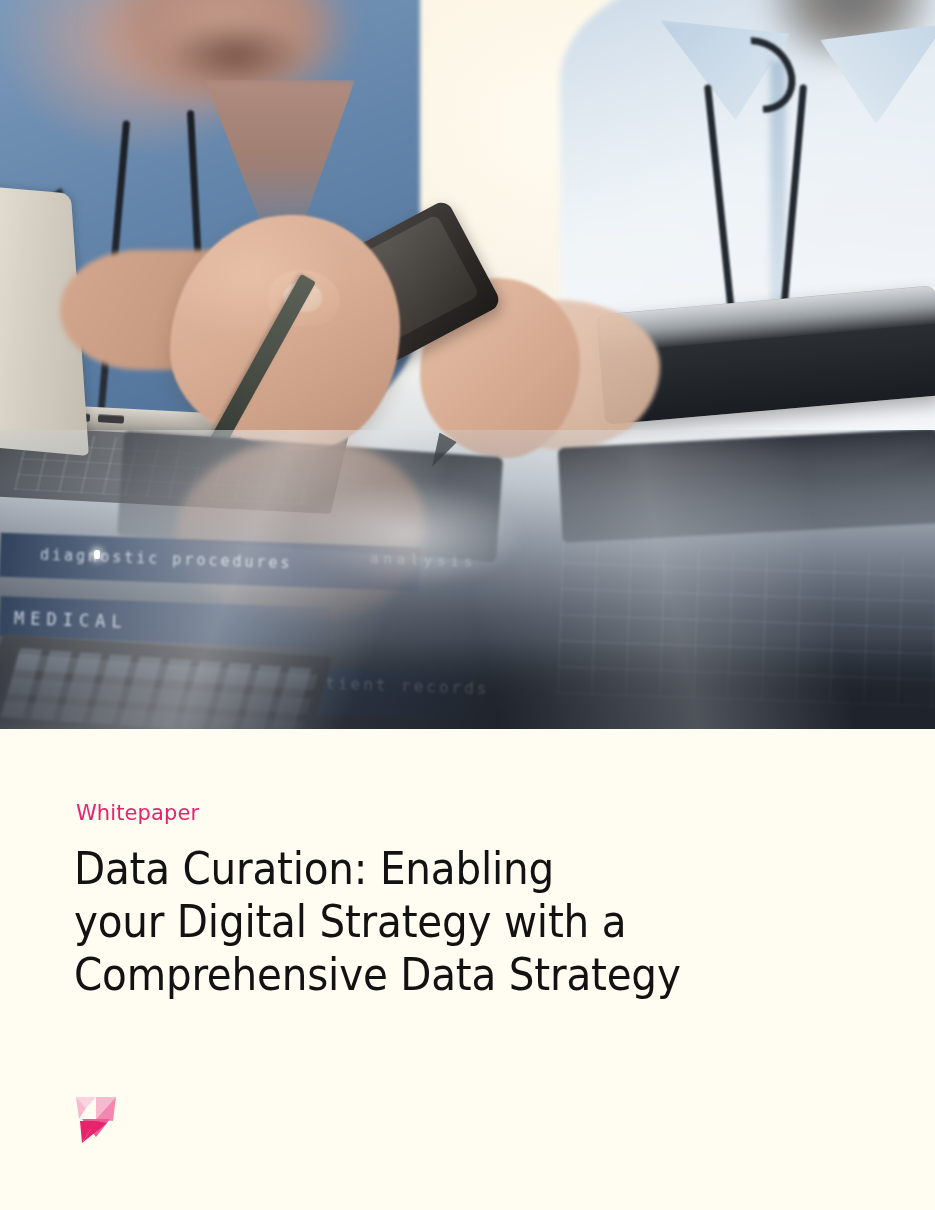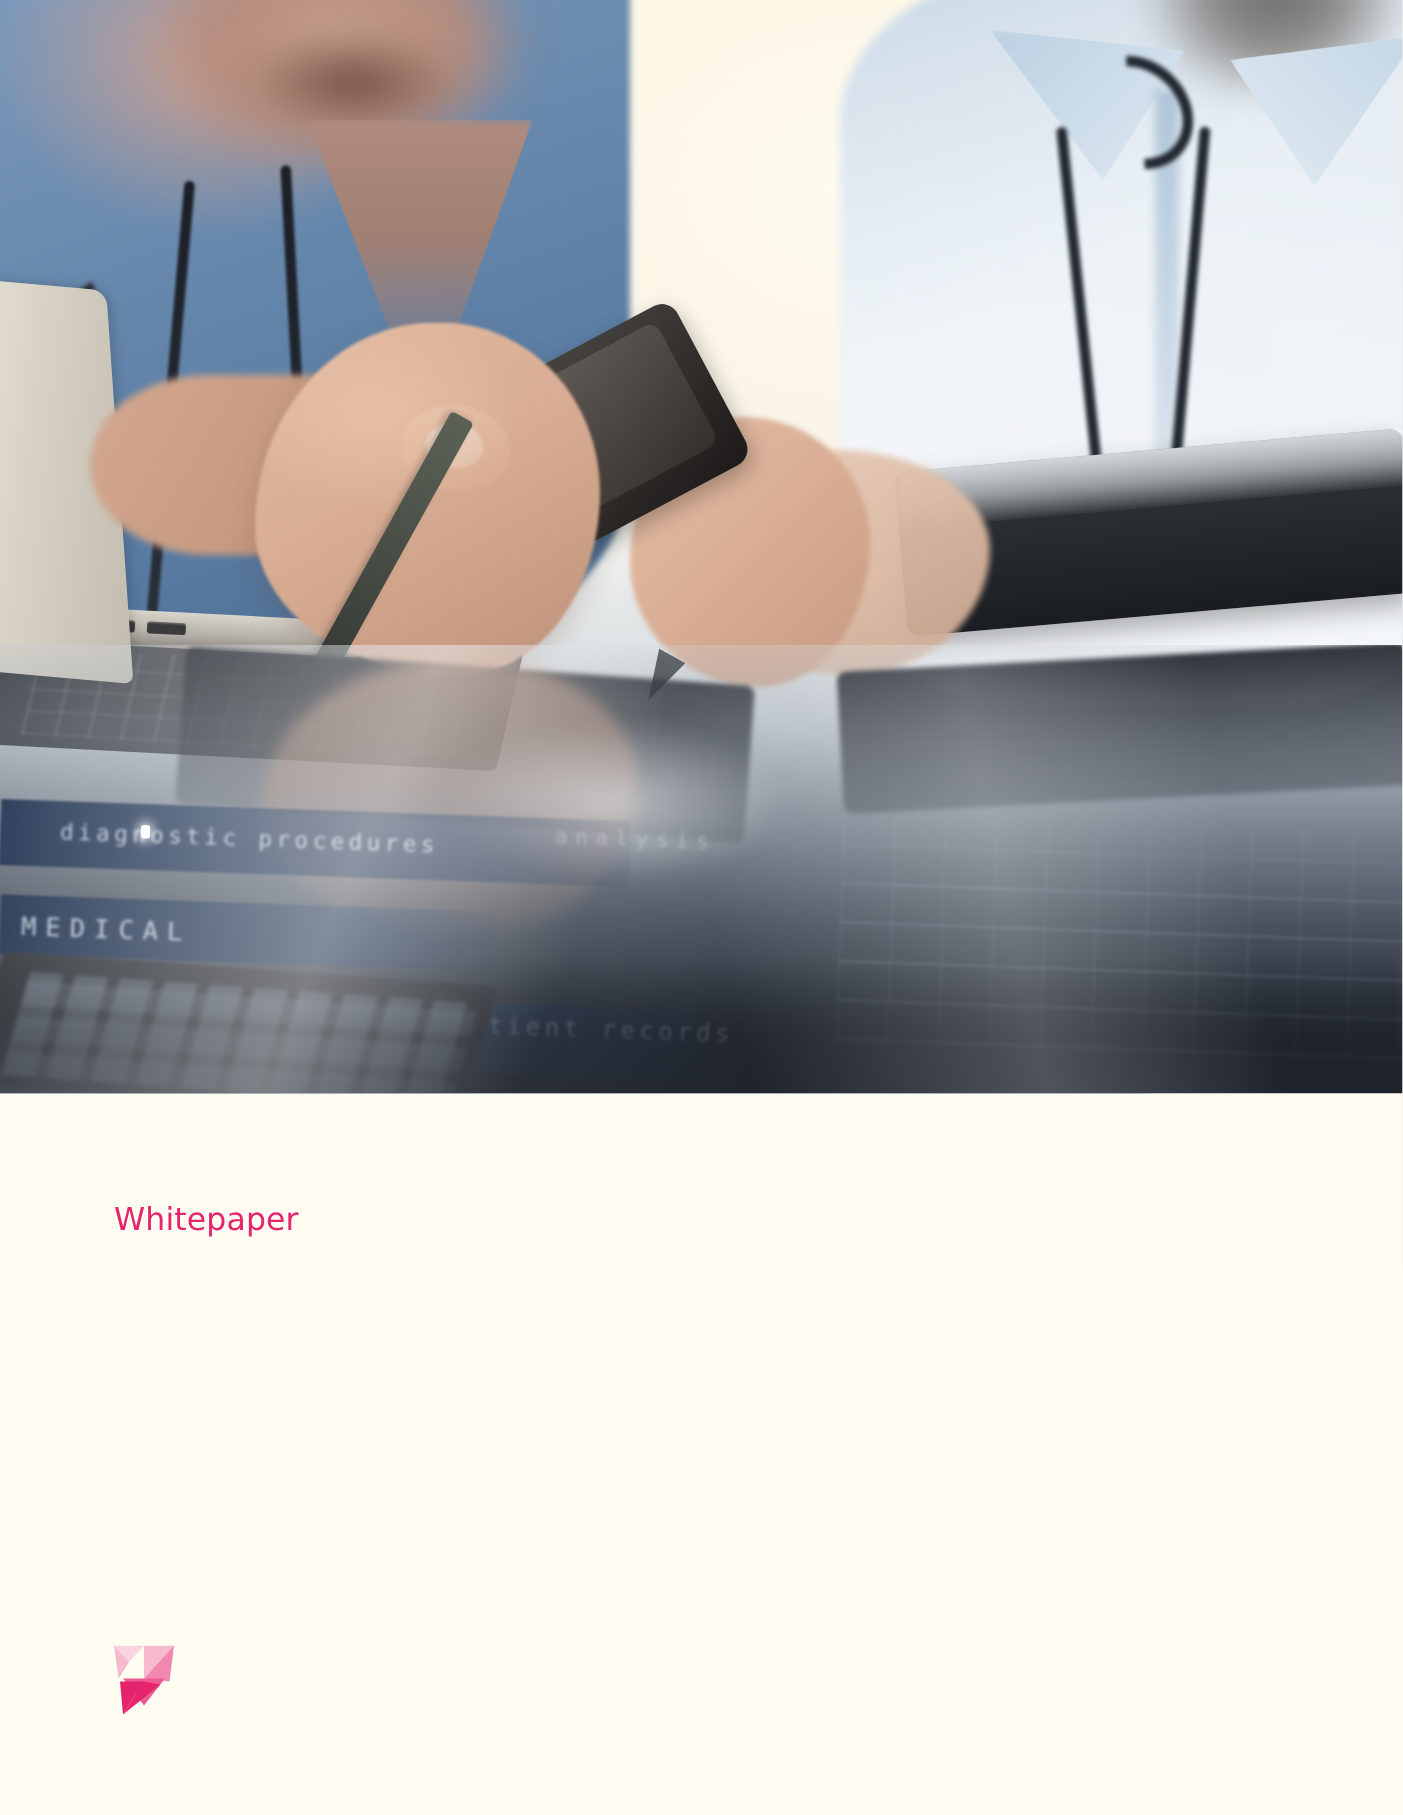--- a/index.html
+++ b/index.html
@@ -7,21 +7,21 @@
   html, body {
     width:935px; height:1210px;
     overflow:hidden;
     background:#FFFCF2;
     font-family:"DejaVu Sans", sans-serif;
   }
 
   .page {
     position:relative;
     width:767px; height:1210px;
-    background:#0369a1;
+    background:#f97316;
   }
 
   
   .hero {
     position:absolute; left:0; top:0;
     width:935px; height:729px;
     overflow:hidden;
     background:#cfd6dc;
   }
 
@@ -529,20 +529,23 @@
       <div class="desk-bottom-fade"></div>
     </div>
 
     <div class="desk-glass-sheen" style="top:430px;"></div>
   </div>
 
   <div class="content">
 
     <div class="eyebrow">Whitepaper</div>
 
+    <div class="title">Data Curation: Enabling
+your Digital Strategy with a
+Comprehensive Data Strategy</div>
 
     <div class="logo">
       <svg class="logo-mark" viewBox="0 0 40 47">
 
         <polygon points="0,0 20,0 10,11" fill="#F9D3E0"></polygon>
 
         <polygon points="0,0 10,11 3,22" fill="#F6B9CE"></polygon>
 
         <polygon points="20,0 40,0 20,22" fill="#F6B9CE"></polygon>
 

